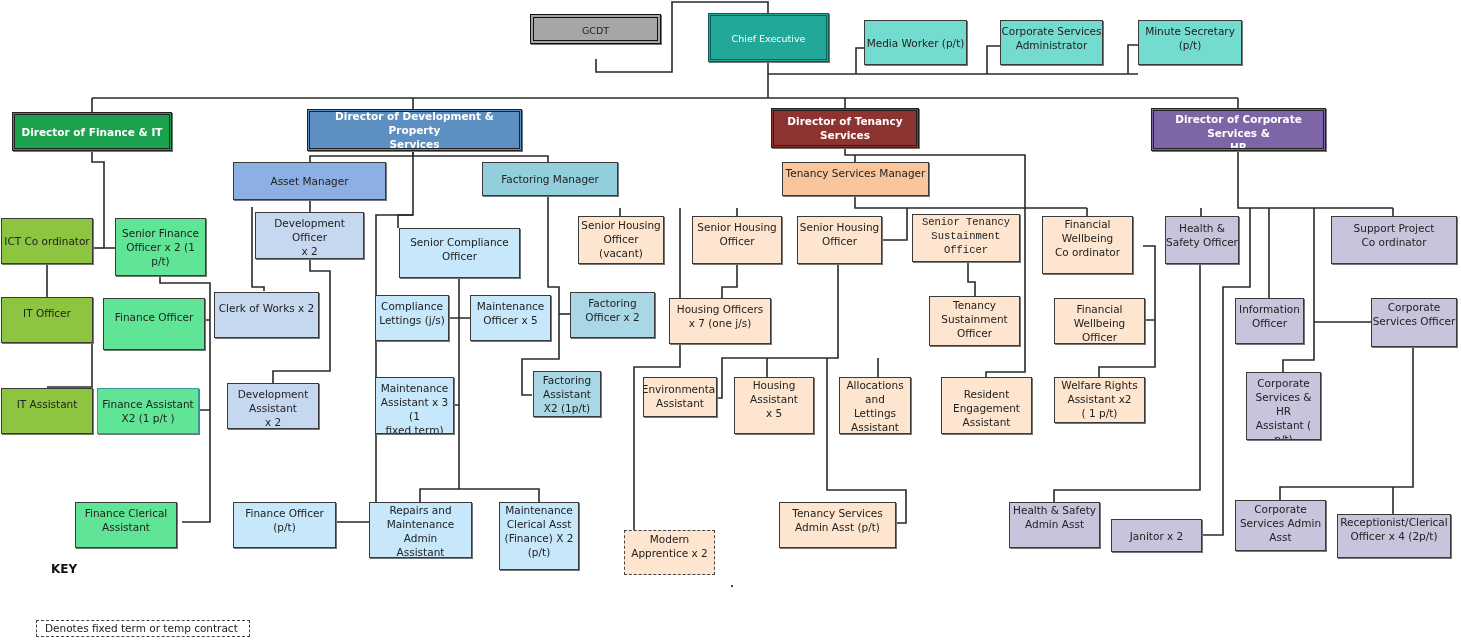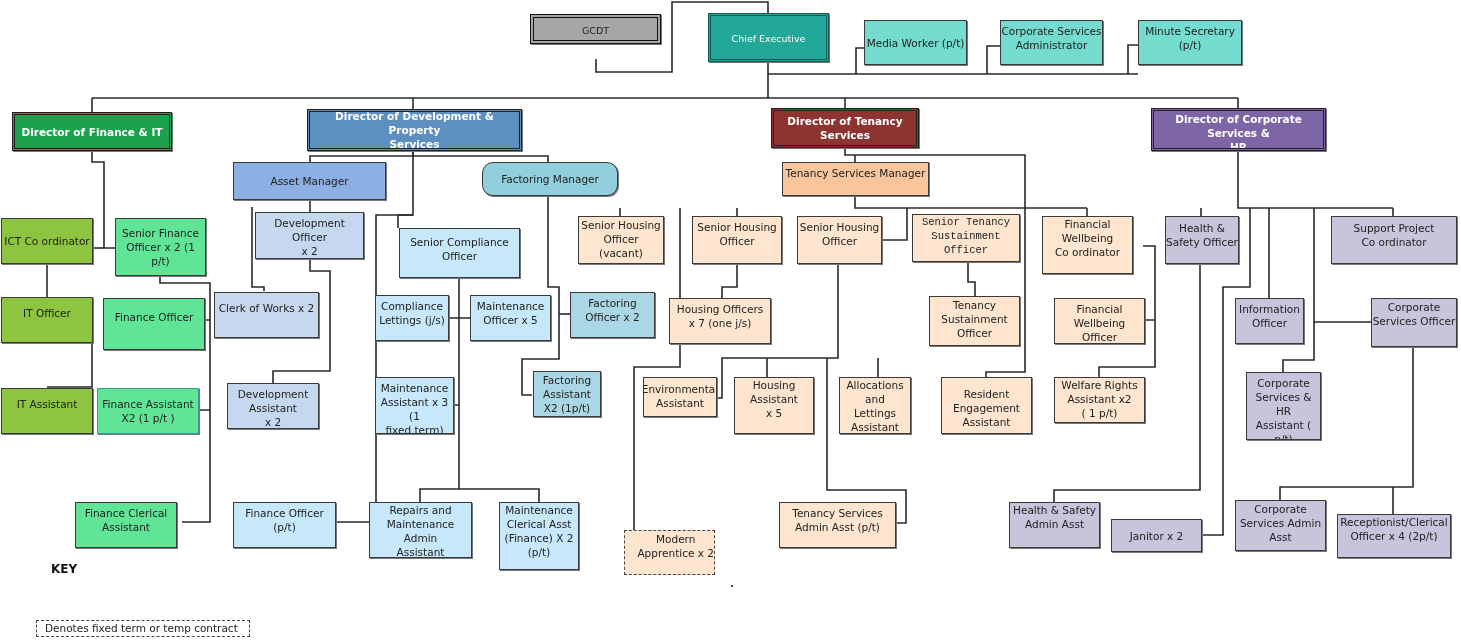--- a/index.html
+++ b/index.html
@@ -17,21 +17,21 @@
   .gcdt { background:#a6a6a6; border:4px double #111; color:#222; font-size:9.5px; align-items:center; }
   .ce { background:#22a898; border:3px double #0d5a52; color:#fff; font-size:9.5px; align-items:center; }
   .teal { background:#74dccf; }
   .fin-dark { background:#1ca14e; }
   .fin-lime { background:#8dc540; }
   .fin-green { background:#60e596; }
   .dev-dark { background:#5d8fc0; }
   .dev-mid { background:#8cb0e3; }
   .dev-light { background:#c6d8ef; }
   .dev-sky { background:#c7e7fb; }
-  .fac { background:#92cfdc;border-radius:11px; }
+  .fac { background:#92cfdc; }
   .fac-light { background:#a9d7e6; }
   .ten-dark { background:#8d3431; }
   .ten-mgr { background:#f8c59c; }
   .ten { background:#fde5cf; }
   .corp-dark { background:#7e65a6; }
   .corp { background:#cac3dc; }
   .dashed { border:1.5px dashed #444; box-shadow:none; }
   #key-label { position:absolute; left:51px; top:562px; font-weight:bold; font-size:12px; color:#111; }
   #key-item { position:absolute; left:36px; top:620px; width:214px; height:17px; box-sizing:border-box;
               border:1.2px dashed #444; font-size:10.5px; line-height:15px; padding-left:8px; color:#222; }
@@ -262,21 +262,21 @@
   </div>
 <div class="box ten" style="left:1054px;top:377px;width:91px;height:46px;padding-top:0;">
     <span>Welfare Rights
 Assistant x2
 ( 1 p/t)</span>
   </div>
 <div class="box ten" style="left:779px;top:502px;width:117px;height:46px;">
     <span>Tenancy Services
 Admin Asst (p/t)</span>
   </div>
-<div class="box ten dashed" style="left:624px;top:530px;width:91px;height:45px;padding-top:1px;justify-content:flex-end;">
+<div class="box ten dashed" style="left:624px;top:530px;width:91px;height:45px;padding-top:1px;">
     <span>Modern
 Apprentice x 2</span>
   </div>
 
 <div class="box corp" style="left:1165px;top:216px;width:74px;height:48px;padding-top:4px;">
     <span>Health &amp;
 Safety Officer</span>
   </div>
 <div class="box corp" style="left:1331px;top:216px;width:126px;height:48px;padding-top:4px;">
     <span>Support Project

